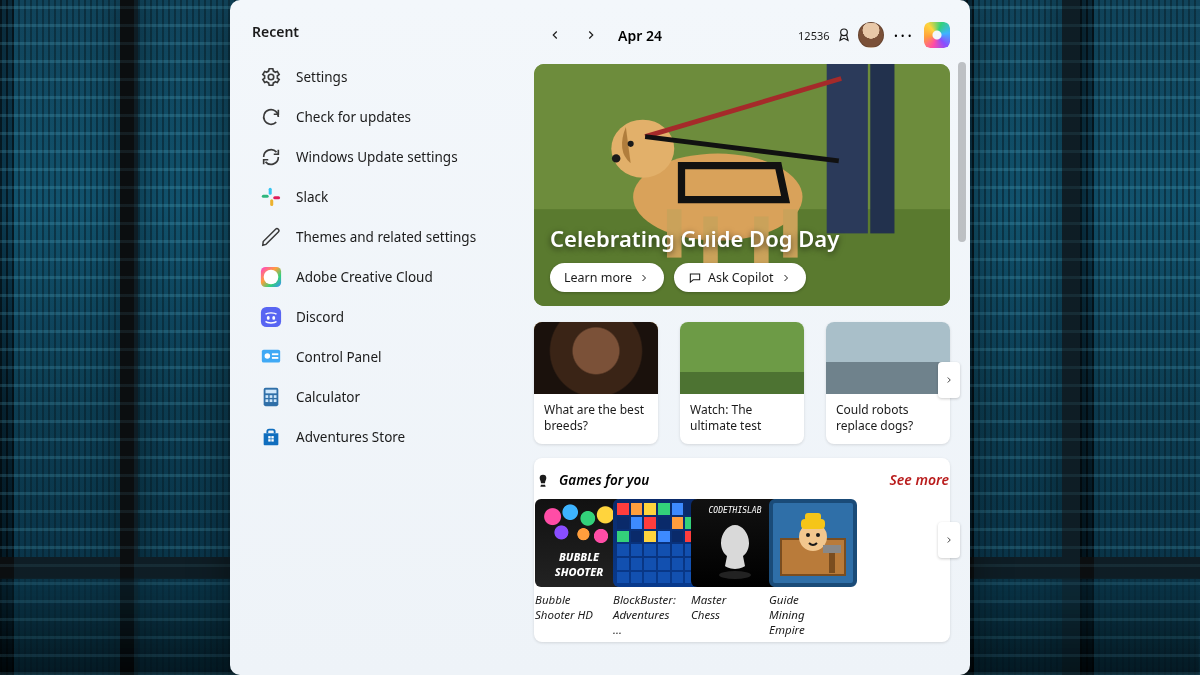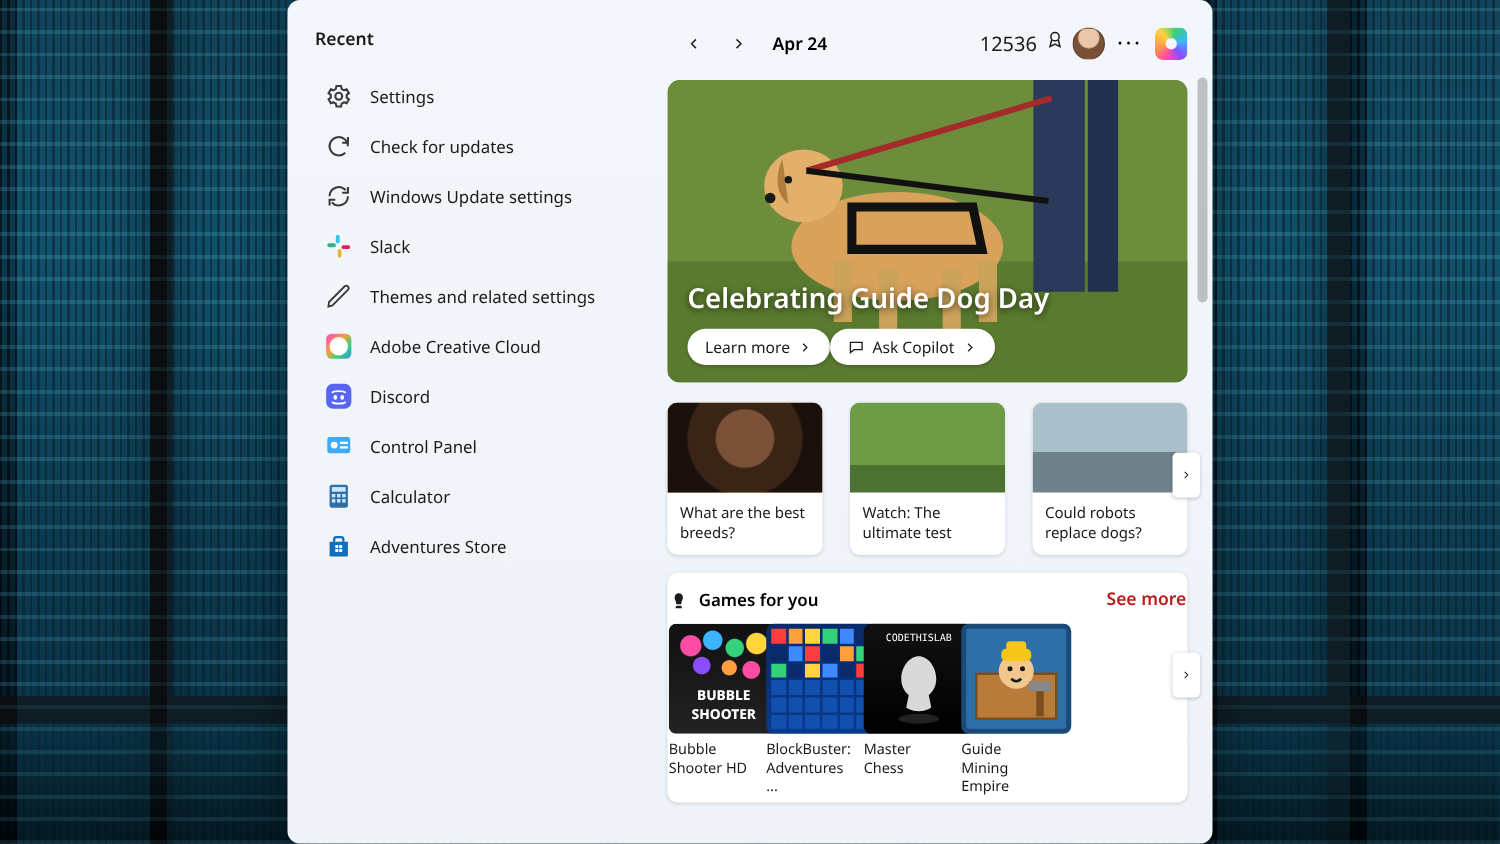--- a/index.html
+++ b/index.html
@@ -65,21 +65,21 @@
   .topbar {
     display: flex; align-items: center; gap: 6px; margin-bottom: 14px;
     padding-left: 6px;
   }
   .navbtn {
     width: 30px; height: 30px; border-radius: 6px; display:flex; align-items:center; justify-content:center;
     cursor: pointer;
   }
   .date { font-size: 14px; font-weight: 600; margin-left: 6px; }
   .spacer { flex: 1; }
-  .rewards { font-size: 16px; display:flex; align-items:flex-start; gap:6px; color:#1b1b1b; }
+  .rewards { font-size: 11px; display:flex; align-items:flex-end; gap:6px; color:#1b1b1b; }
   .avatar {
     width: 26px; height: 26px; border-radius: 50%;
     background: radial-gradient(circle at 50% 30%, #e8c8a8 0 40%, #7a5038 42% 100%);
     border: 1px solid rgba(0,0,0,.15);
   }
   .more-dots { font-size: 18px; letter-spacing: 2px; padding: 0 4px; cursor:pointer;}
   .copilot-logo {
     width: 26px; height: 26px; border-radius: 6px;
     background: conic-gradient(from 200deg, #ff4da6, #ff9e3d, #ffd43d, #33d17a, #3db4ff, #8a4dff, #ff4da6);
     -webkit-mask: radial-gradient(circle at 50% 50%, transparent 4px, #000 5px);
@@ -92,21 +92,21 @@
     background:
       radial-gradient(ellipse at 40% 35%, rgba(255,255,255,.1), transparent 50%),
       linear-gradient(180deg, #6f8f3c 0%, #64823a 60%, #4d6630 100%);
     margin-bottom: 16px;
     display:flex; flex-direction:column; justify-content:flex-end;
     padding: 14px 16px 14px 16px;
     text-shadow: 0 2px 6px rgba(0,0,0,.6);
   }
   .hero svg.scene { position:absolute; inset:0; width:100%; height:100%; }
   .hero-title { font-size: 22px; font-weight: 600; color: #fff; z-index: 2; }
-  .hero-actions { display:flex; margin-top:10px; z-index:2; }
+  .hero-actions { display:flex; gap:10px; margin-top:10px; z-index:2; }
   .pill {
     background: #fff; color:#1b1b1b; border-radius: 999px; padding: 6px 14px;
     font-size: 12.5px; display:flex; align-items:center; gap:6px; cursor:pointer;
     box-shadow: 0 1px 3px rgba(0,0,0,.25); text-shadow:none;
   }
 
   
   .cards-row { display:flex; gap:22px; margin-bottom: 14px; position:relative; }
   .card {
     flex:1; background:#fff; border-radius:8px; overflow:hidden; box-shadow: 0 1px 3px rgba(0,0,0,.12);
@@ -115,21 +115,21 @@
   .card .thumb { height: 72px; }
   .card .cap { padding: 8px 10px 10px; font-size: 12px; line-height: 1.35; color:#1b1b1b; min-height: 46px;}
   .row-arrow {
     position:absolute; right:-10px; top:40px; width:22px; height:36px; background:#fff; border-radius:4px;
     box-shadow:0 1px 3px rgba(0,0,0,.2); display:flex; align-items:center; justify-content:center; cursor:pointer;
   }
 
   
   .games {
     background:#fff; border-radius:8px; padding:12px 1px 4px;
-    box-shadow: 0 1px 3px rgba(0,0,0,.12); position:relative;
+    box-shadow: 0 1px 3px rgba(0,0,0,.12); position:relative;font-style:italic;
   }
   .games-head { display:flex; align-items:center; justify-content:space-between; margin-bottom:10px;}
   .games-head h4 { font-size:13.5px; font-weight:600; display:flex; align-items:center; gap:8px;}
   .see-more { color:#b91c1c; font-size:14px; font-weight:600; cursor:pointer;}
   .games-grid { display:flex; gap:12px; }
   .game { width: 66px; cursor:pointer; }
   .tile { width:88px; height:88px; border-radius:6px; overflow:hidden; }
   .gname { font-size:11.5px; line-height:1.3; margin-top:6px; color:#1b1b1b; min-height:30px;}
   .games .row-arrow { right:-10px; top:64px; }
 

